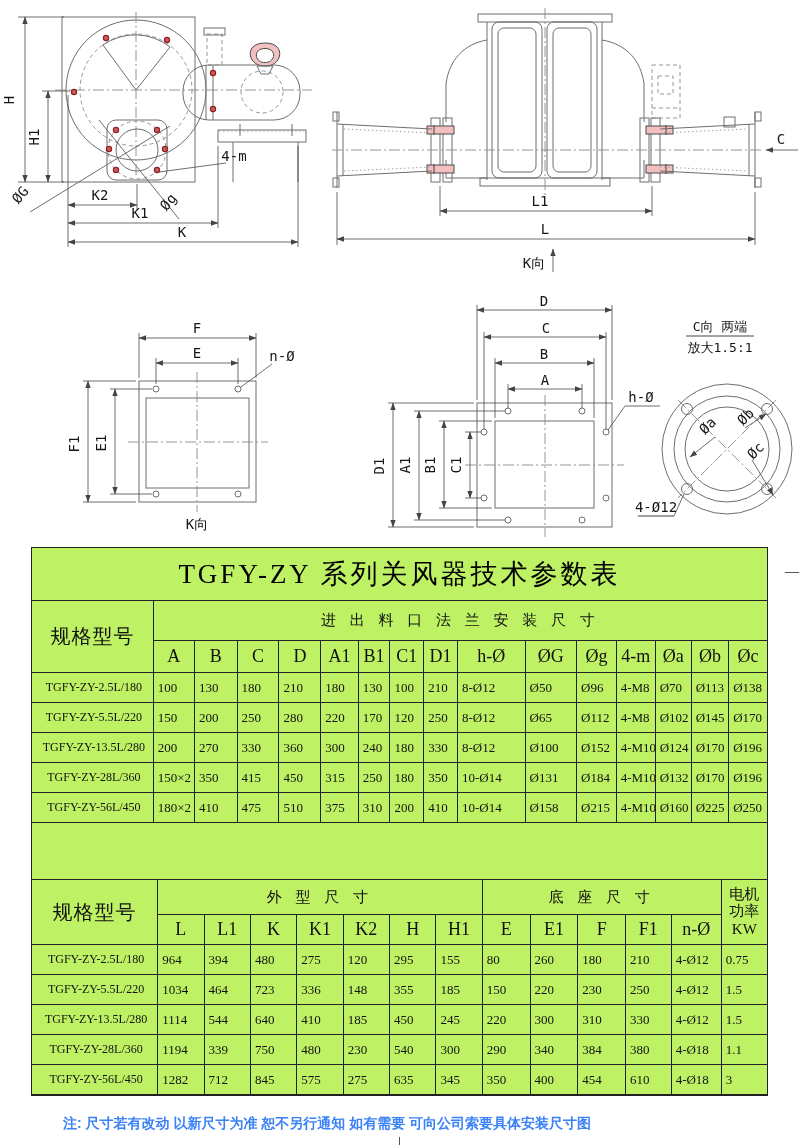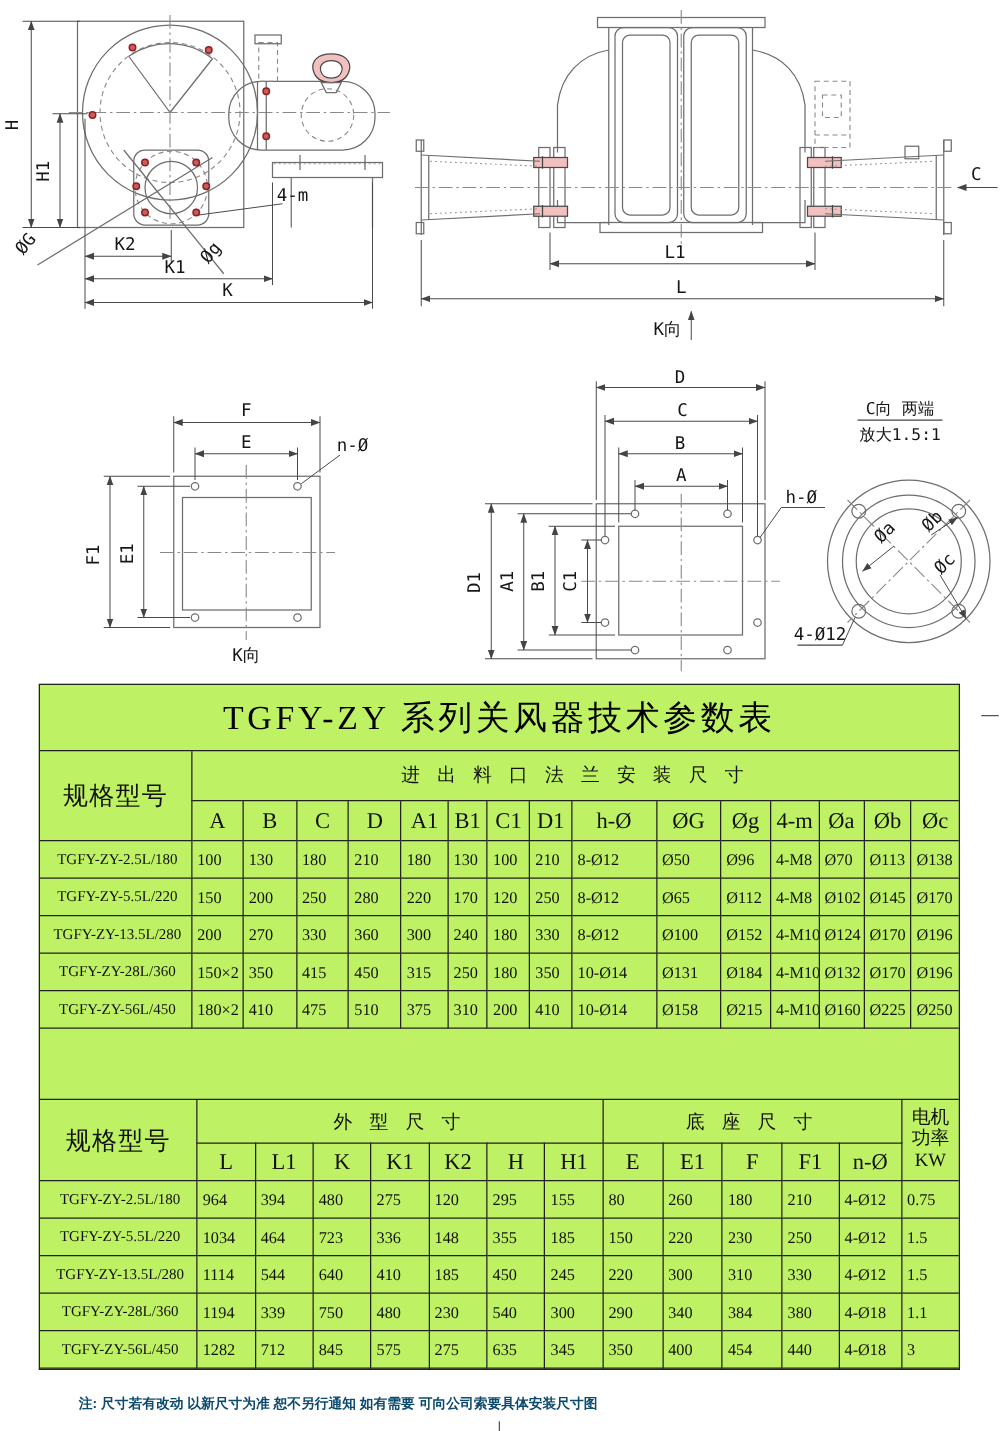--- a/index.html
+++ b/index.html
@@ -28,21 +28,21 @@
   .group-h{font-size:15px;font-weight:normal;letter-spacing:5px;height:39px;}
   .col-h{font-size:18px;height:31px;}
   .mdl{font-size:12px;text-align:center;padding-left:3px;height:29px;}
   .num{font-size:13px;text-align:left;padding-left:4px;height:29px;}
   .gap{height:56px;border-bottom:1px solid #222;}
   .t2 .group-h{height:34px;}
   .t2 .col-h{height:29px;}
   .power-h{font-size:15px;line-height:1.15;}
   .power-h span{display:block;}
   .note{position:absolute;left:63px;top:1115px;font-family:"Liberation Sans","DejaVu Sans",sans-serif;
-        font-weight:bold;font-size:11px;color:#0c4a6e;}
+        font-weight:bold;font-size:14px;color:#3b82f6;}
   .tick-r{position:absolute;left:785px;top:572px;width:14px;height:1px;background:#555;}
   .tick-b{position:absolute;left:399px;top:1137px;width:1px;height:8px;background:#555;}
 </style>
 </head>
 <body>
 
 <div class="page">
 
 <svg width="800" height="545" viewBox="0 0 800 545">
   <defs>
@@ -547,21 +547,21 @@
             <td class="num">1282</td>
             <td class="num">712</td>
             <td class="num">845</td>
             <td class="num">575</td>
             <td class="num">275</td>
             <td class="num">635</td>
             <td class="num">345</td>
             <td class="num">350</td>
             <td class="num">400</td>
             <td class="num">454</td>
-            <td class="num">440</td>
+            <td class="num">610</td>
             <td class="num">4-Ø18</td>
             <td class="num">3</td>
           </tr>
   </tbody>
       </table>
 </div>
 
 <div class="note">注: 尺寸若有改动 以新尺寸为准 恕不另行通知 如有需要 可向公司索要具体安装尺寸图</div>
 <div class="tick-r"></div>
 <div class="tick-b"></div>

